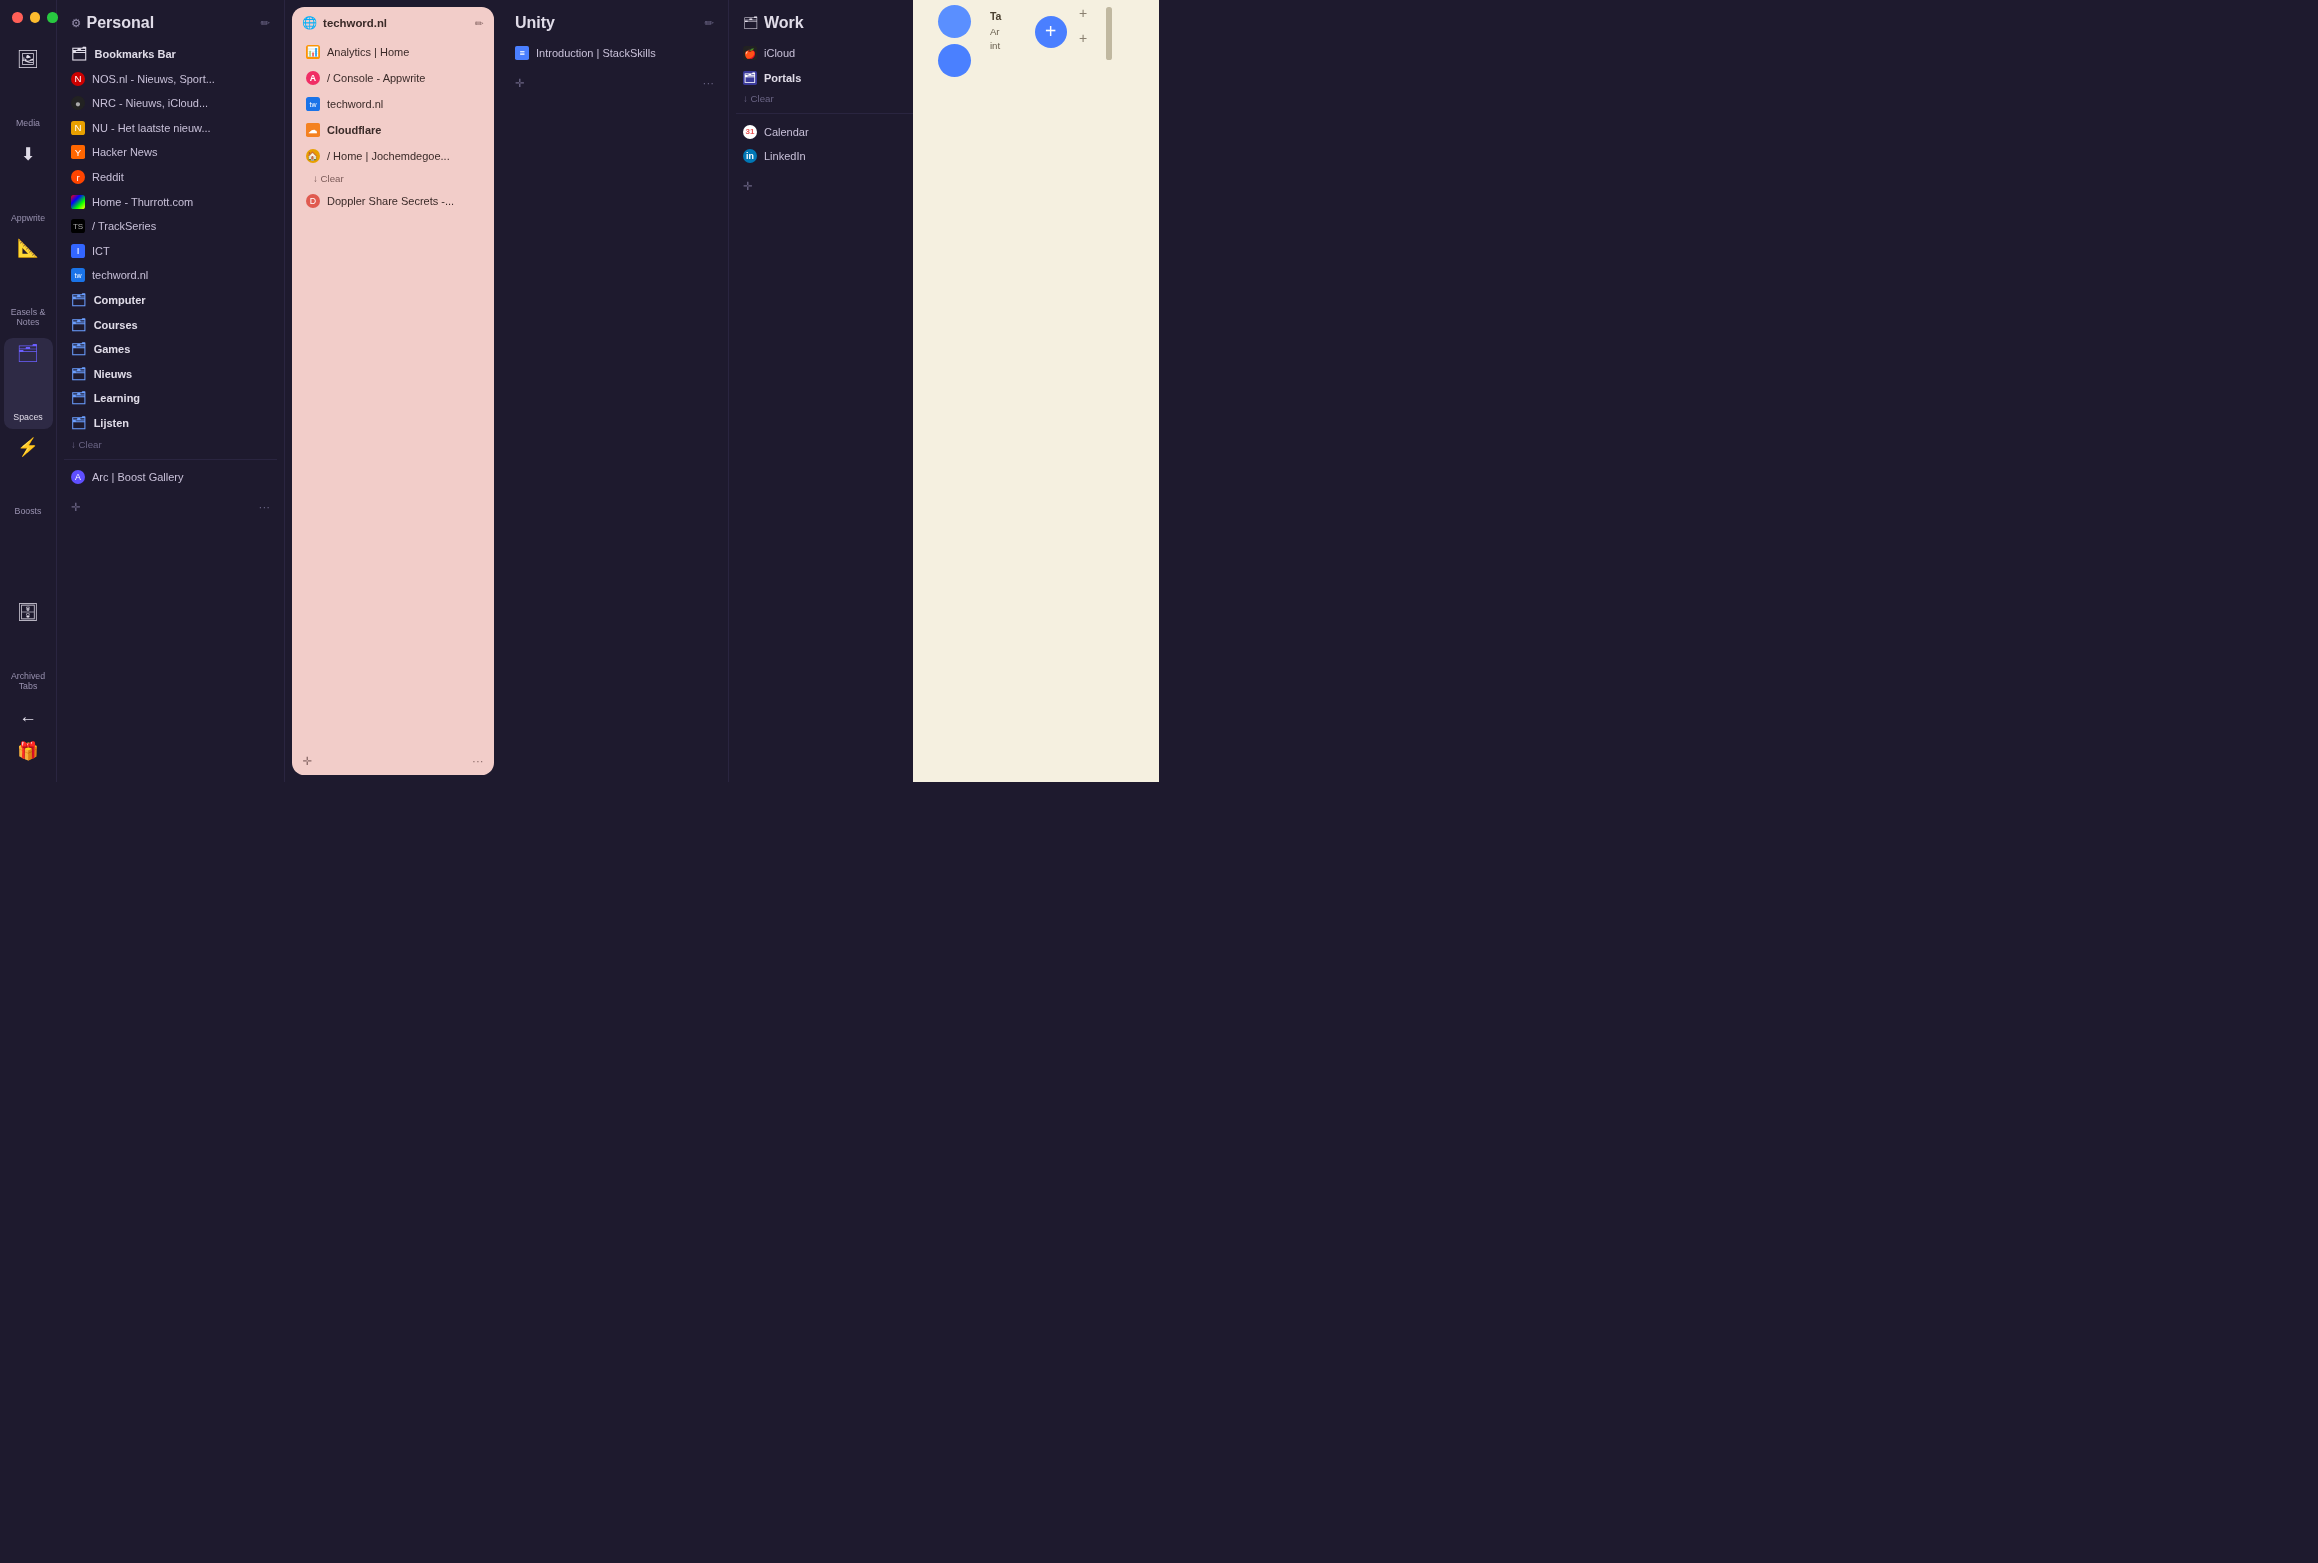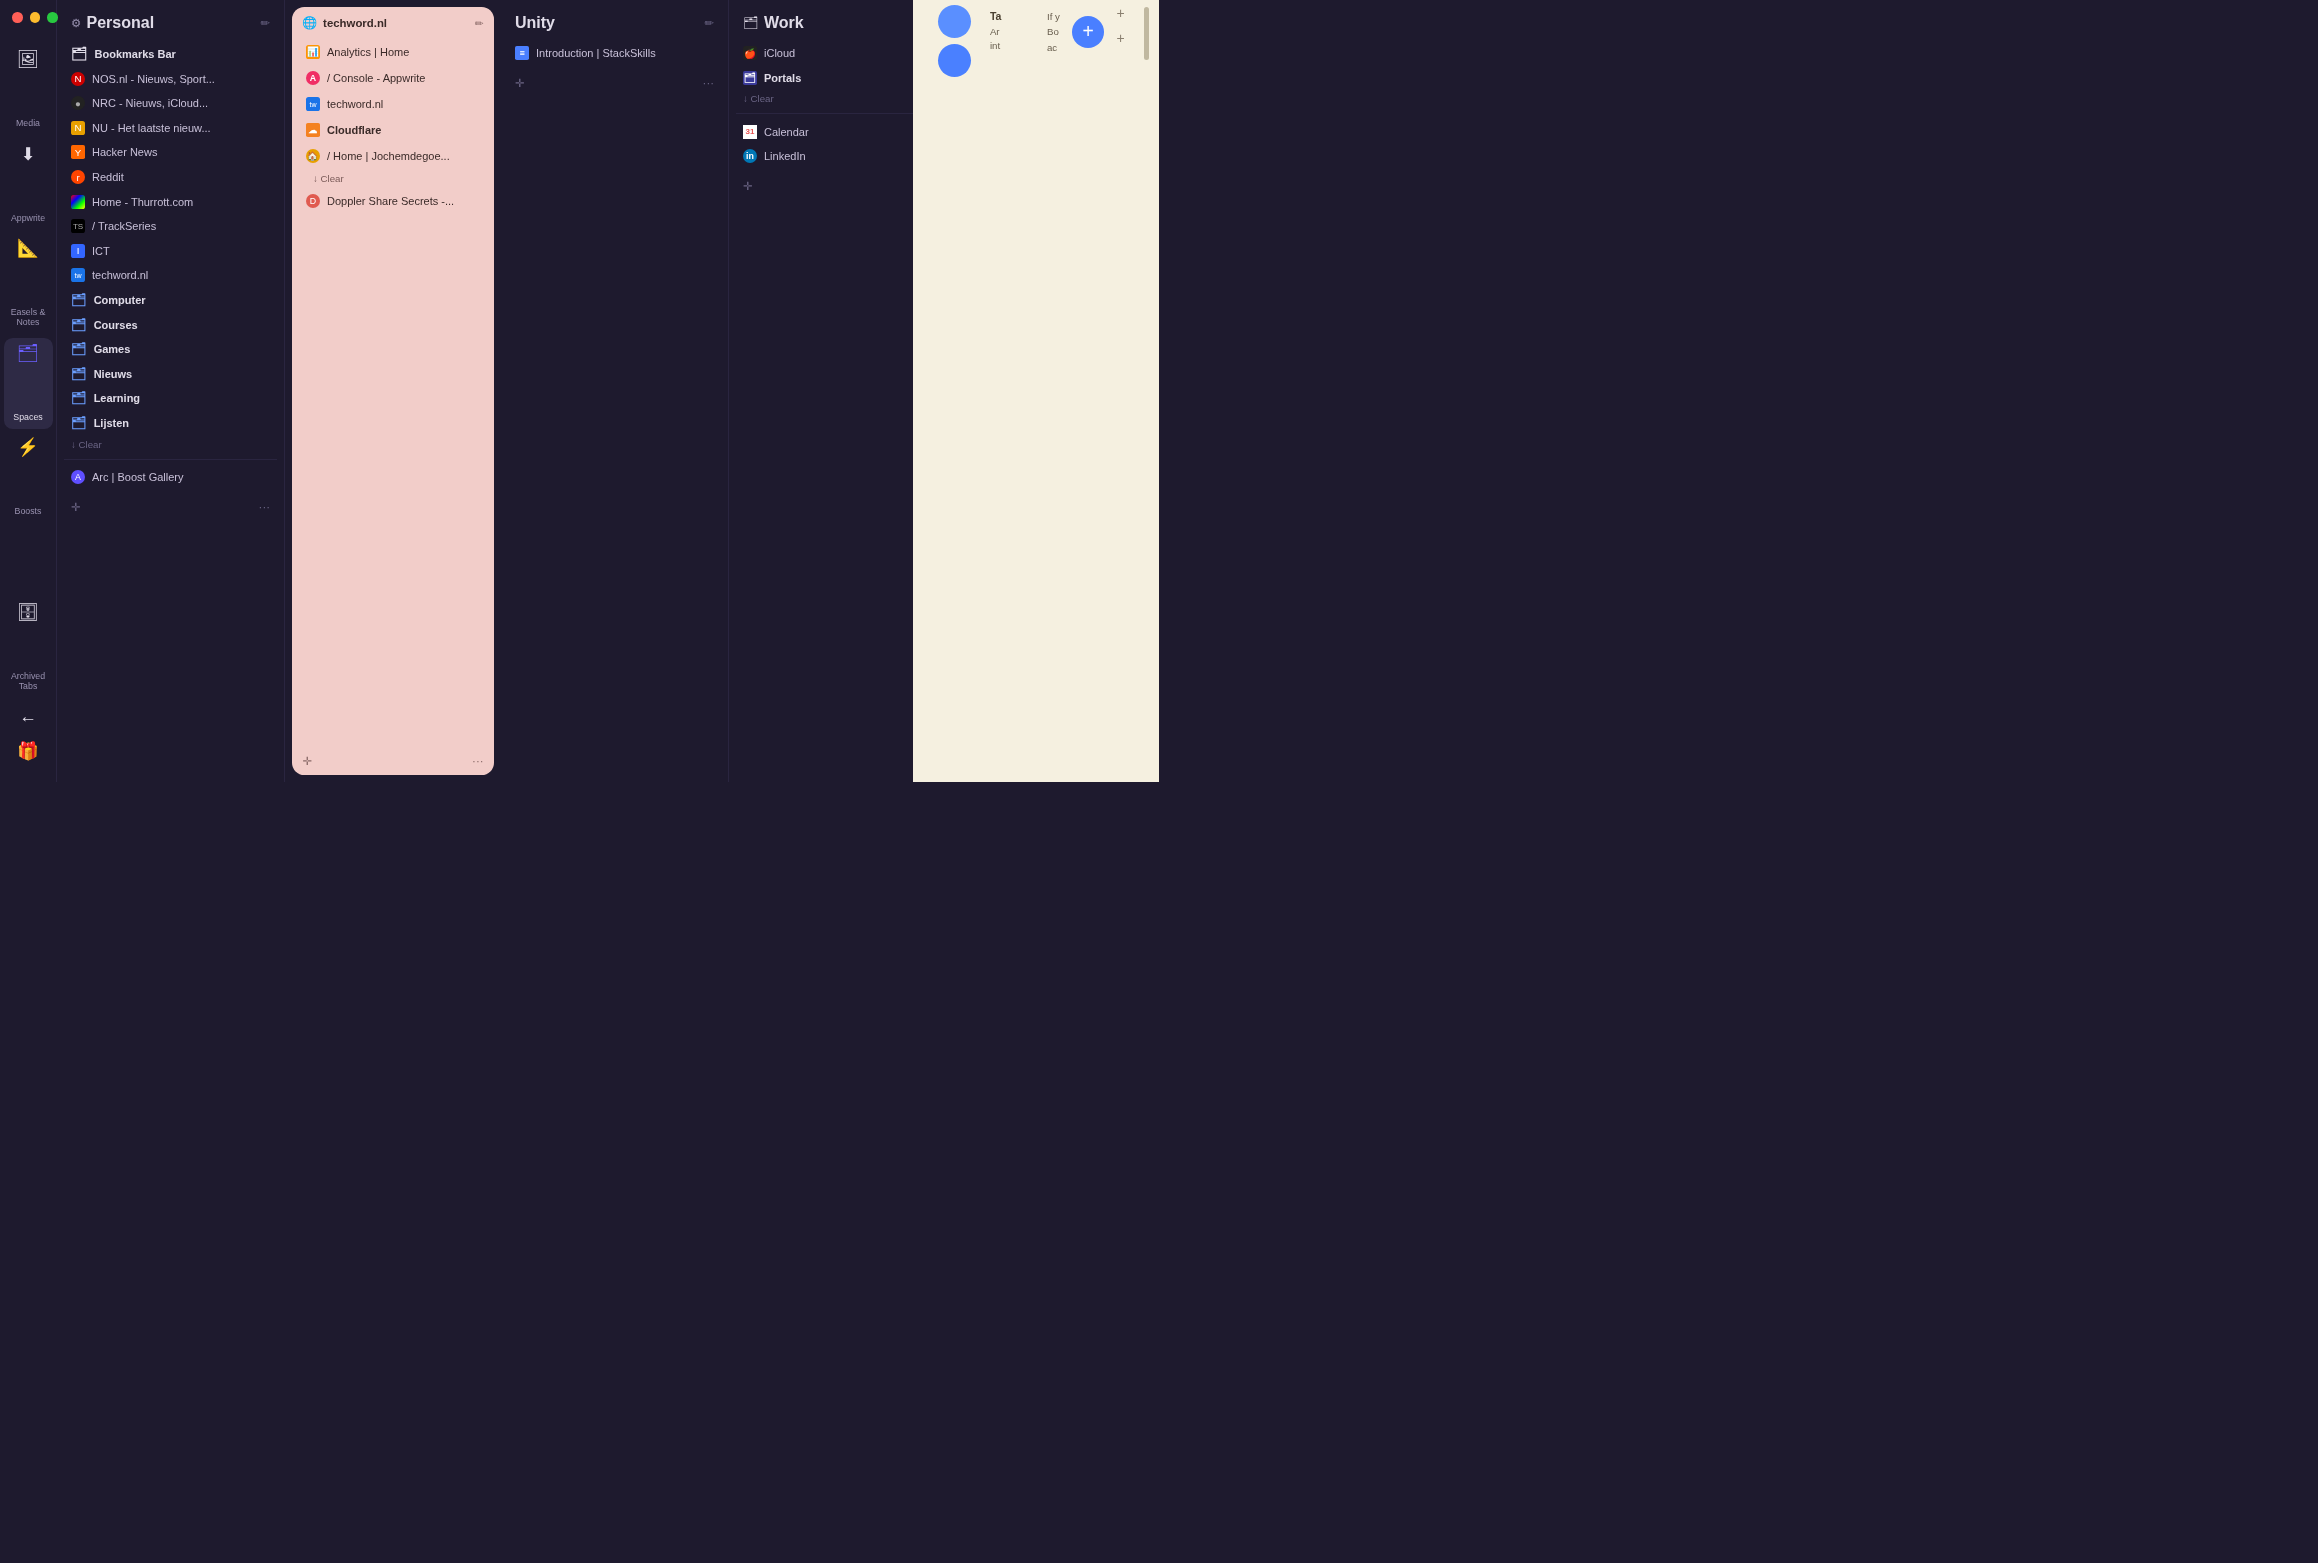--- a/index.html
+++ b/index.html
@@ -326,21 +326,21 @@
     .fav-tw { background: #1a73e8; color: white; font-size: 8px; }
     .fav-arc { background: #5f4fff; color: white; border-radius: 50%; }
     .fav-analytics { background: #ff9500; color: white; }
     .fav-appwrite { background: #f02e65; color: white; border-radius: 50%; }
     .fav-twrd { background: #1a73e8; color: white; font-size: 8px; }
     .fav-cloudflare { background: #f48120; color: white; border-radius: 1.8px; }
     .fav-jochems { background: #e8a000; color: white; border-radius: 50%; }
     .fav-doppler { background: #e05a4f; color: white; border-radius: 50%; }
     .fav-stack { background: #4a7fff; color: white; border-radius: 1.8px; }
     .fav-portals { background: #3a3a9a; color: white; border-radius: 1.8px; }
-    .fav-calendar { background: #fff; color: #e85555; border-radius: 0; font-size: 8px; font-weight: bold; }
+    .fav-calendar { background: #fff; color: #e85555; border-radius: 7px; font-size: 8px; font-weight: bold; }
     .fav-linkedin { background: #0077b5; color: white; border-radius: 7px; }
   </style>
 </head>
 <body>
 
 <div class="traffic-lights">
   <div class="traffic-light tl-close"></div>
   <div class="traffic-light tl-min"></div>
   <div class="traffic-light tl-max"></div>
 </div>
@@ -578,25 +578,20 @@
     <div style="display:flex;flex-direction:column;align-items:flex-end;padding:5.3px 7px;gap:5.3px;">
       <div style="width:33px;height:33px;border-radius:50%;background:#5a8fff;"></div>
       <div style="width:33px;height:33px;border-radius:50%;background:#4a80ff;"></div>
     </div>
     <div class="right-panel-text">
       <div style="font-weight:600;font-size:10.5px;color:#4a4030;">Ta</div>
       <div style="font-size:9.7px;color:#6a6050;">Ar</div>
       <div style="font-size:9.7px;color:#6a6050;">int</div>
     </div>
     <div class="right-panel-divider"></div>
-    <div class="right-panel-text" style="font-size:9.7px;color:#6a6050;line-height:1.6;">
-      <div>If y</div>
-      <div>Bo</div>
-      <div>ac</div>
-    </div>
     <div style="display:flex;justify-content:center;margin:8.8px 0;">
       <div class="right-panel-add-btn">
         <span>+</span>
       </div>
     </div>
     <div class="right-panel-plus-row">
       <span class="plus-icon-sm">+</span>
       <span class="plus-icon-sm">+</span>
     </div>
     <div style="display:flex;justify-content:flex-end;padding:7px;">

